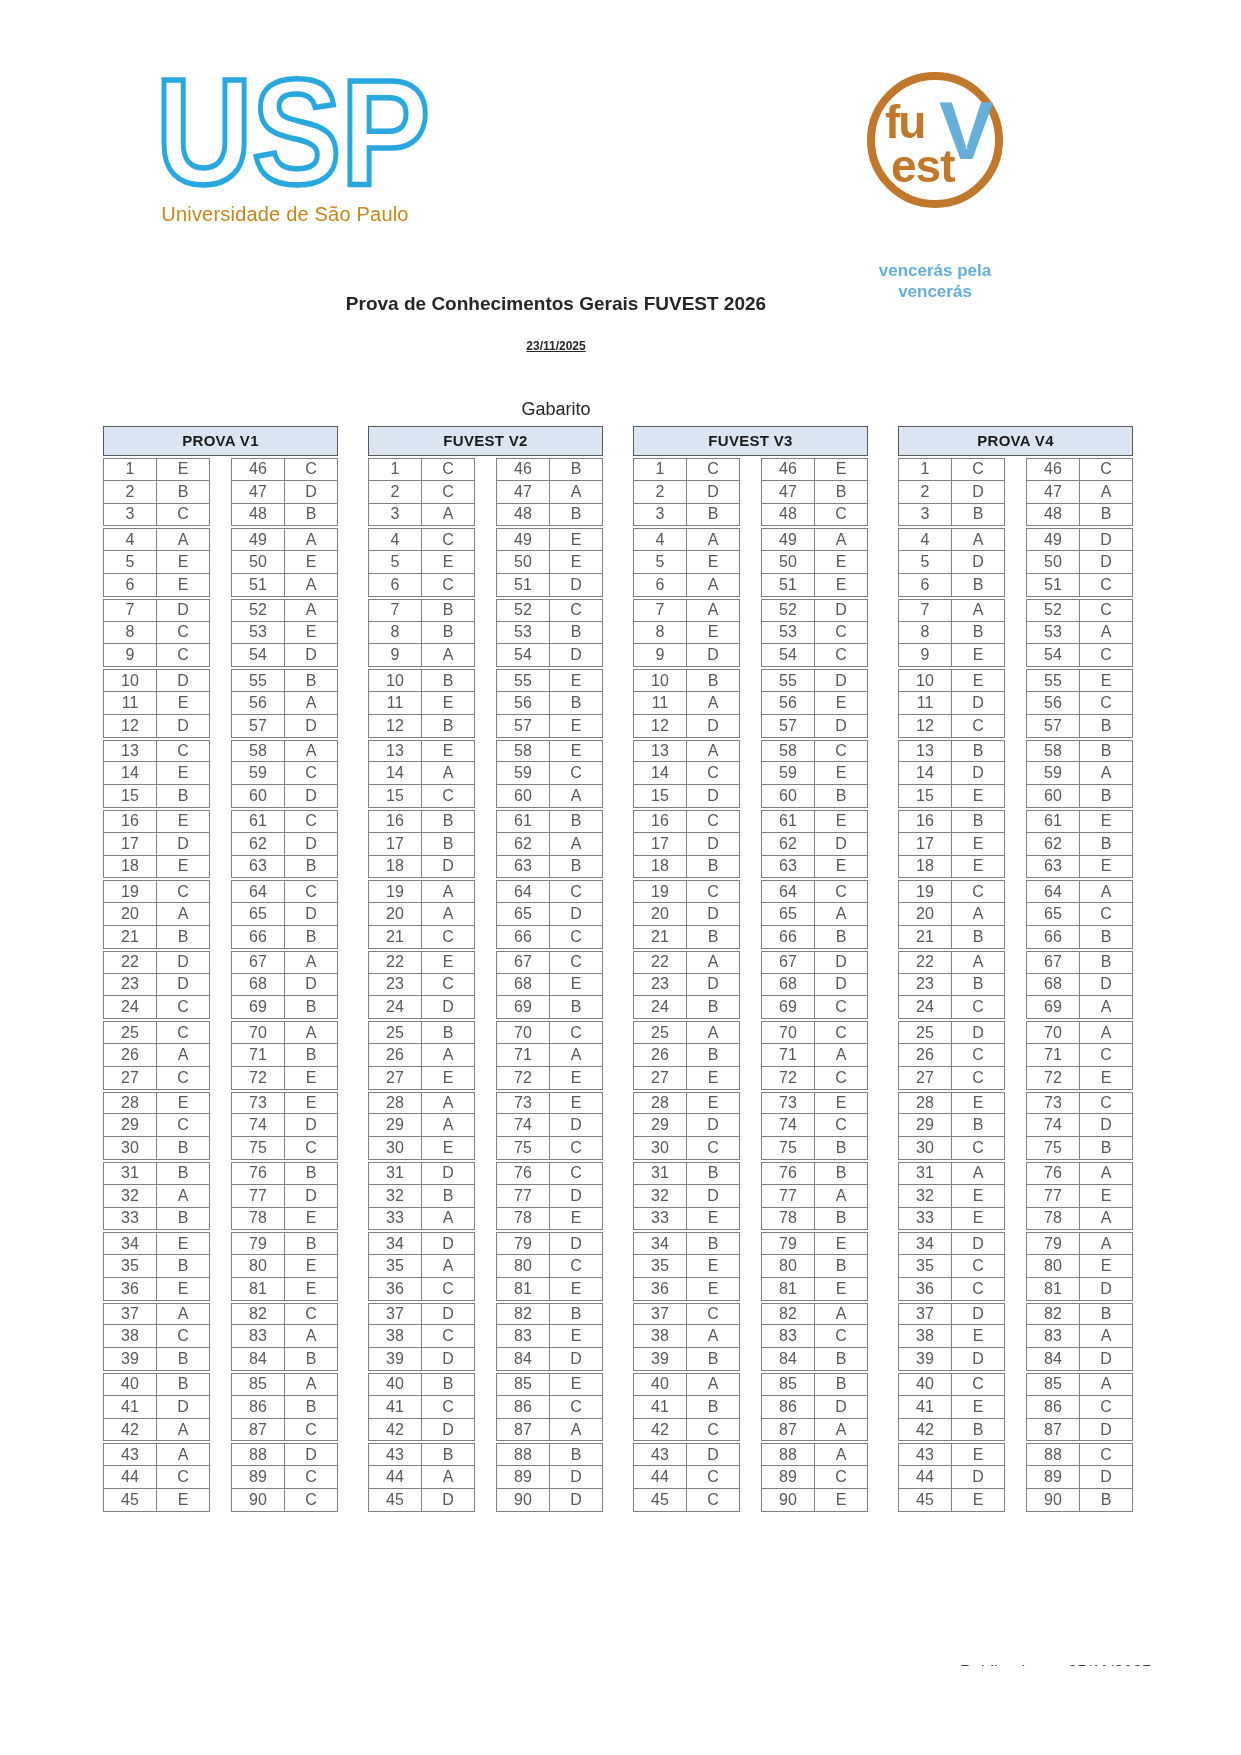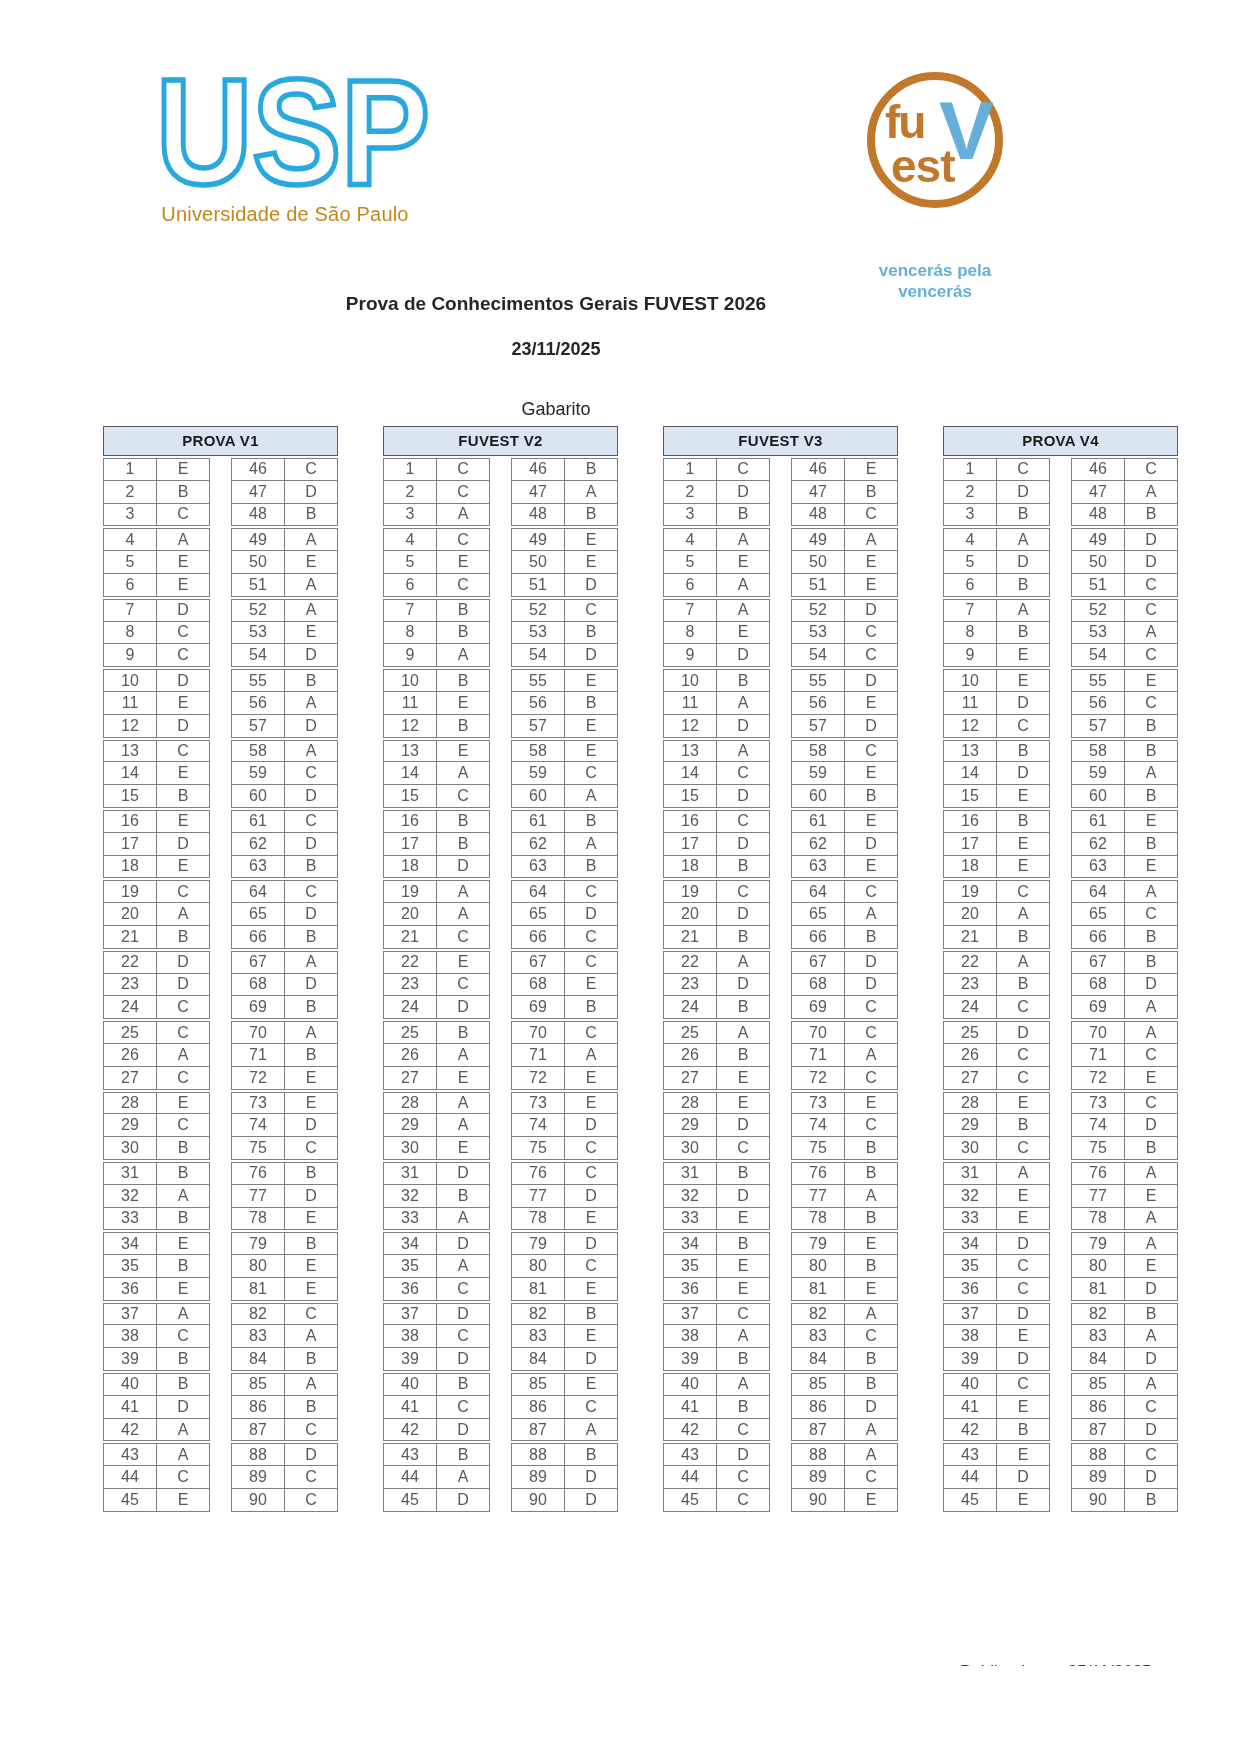--- a/index.html
+++ b/index.html
@@ -22,25 +22,25 @@
   #usp-logo{position:absolute;left:148px;top:72px;width:290px;height:122px;}
   #usp-caption{position:absolute;left:140px;top:203px;width:290px;text-align:center;
     font-size:20px;color:var(--usp-caption-orange);letter-spacing:.2px;}
   #fuvest-logo{position:absolute;left:855px;top:64px;width:160px;height:152px;}
   #fuvest-tagline{position:absolute;left:855px;top:220px;width:160px;text-align:center;
     color:var(--fuvest-blue);font-weight:bold;font-size:17px;line-height:21px;margin-top:40px;}
 
   
   .center-line{position:absolute;left:0;width:1112px;text-align:center;color:var(--ink);}
   #doc-title{top:293px;font-size:19px;font-weight:bold;}
-  #doc-date{top:339px;font-size:18px;font-weight:bold;}
+  #doc-date{top:339px;font-size:12px;font-weight:bold;text-decoration:underline;}
   #doc-heading{top:383px;font-size:18px;font-weight:normal;margin-top:16px;}
 
   
-  #tables{position:absolute;left:103px;top:426px;width:1030px;display:flex;gap:45px;}
+  #tables{position:absolute;left:103px;top:426px;width:1030px;display:flex;gap:30px;}
   .prova-table{width:235px;}
   .tbl-header{height:30px;line-height:28px;text-align:center;font-weight:bold;font-size:15px;
     color:#1a1a1a;background:var(--table-header-bg);border:1px solid var(--table-outer-border);
     margin-bottom:2px;letter-spacing:.3px;}
   .tbl-body{display:flex;}
   .sub-table{width:107px;display:flex;flex-direction:column;}
   .col-gap{width:21px;}
   .row{display:flex;height:22.8px;}
   .row.group-start{margin-top:2px;}
   .cell{display:flex;align-items:center;justify-content:center;

